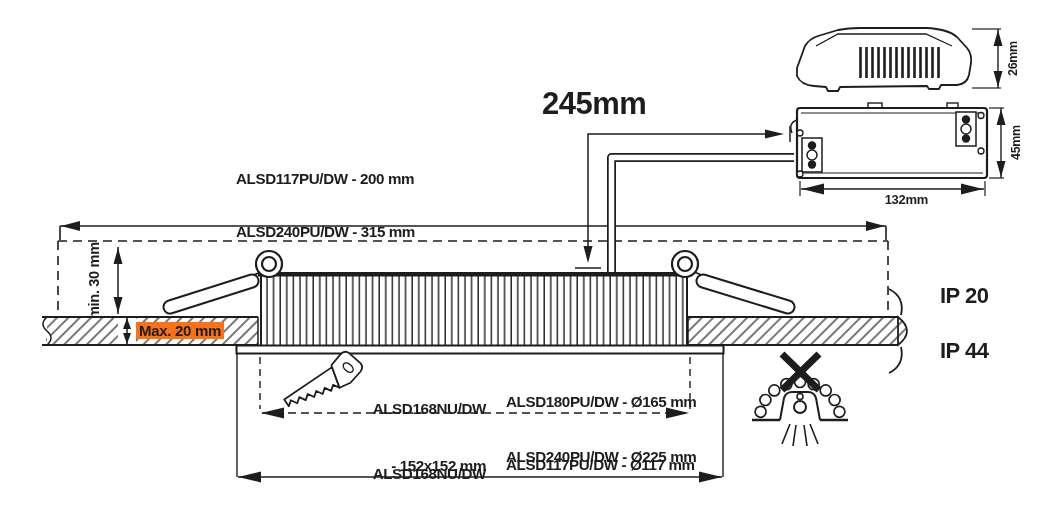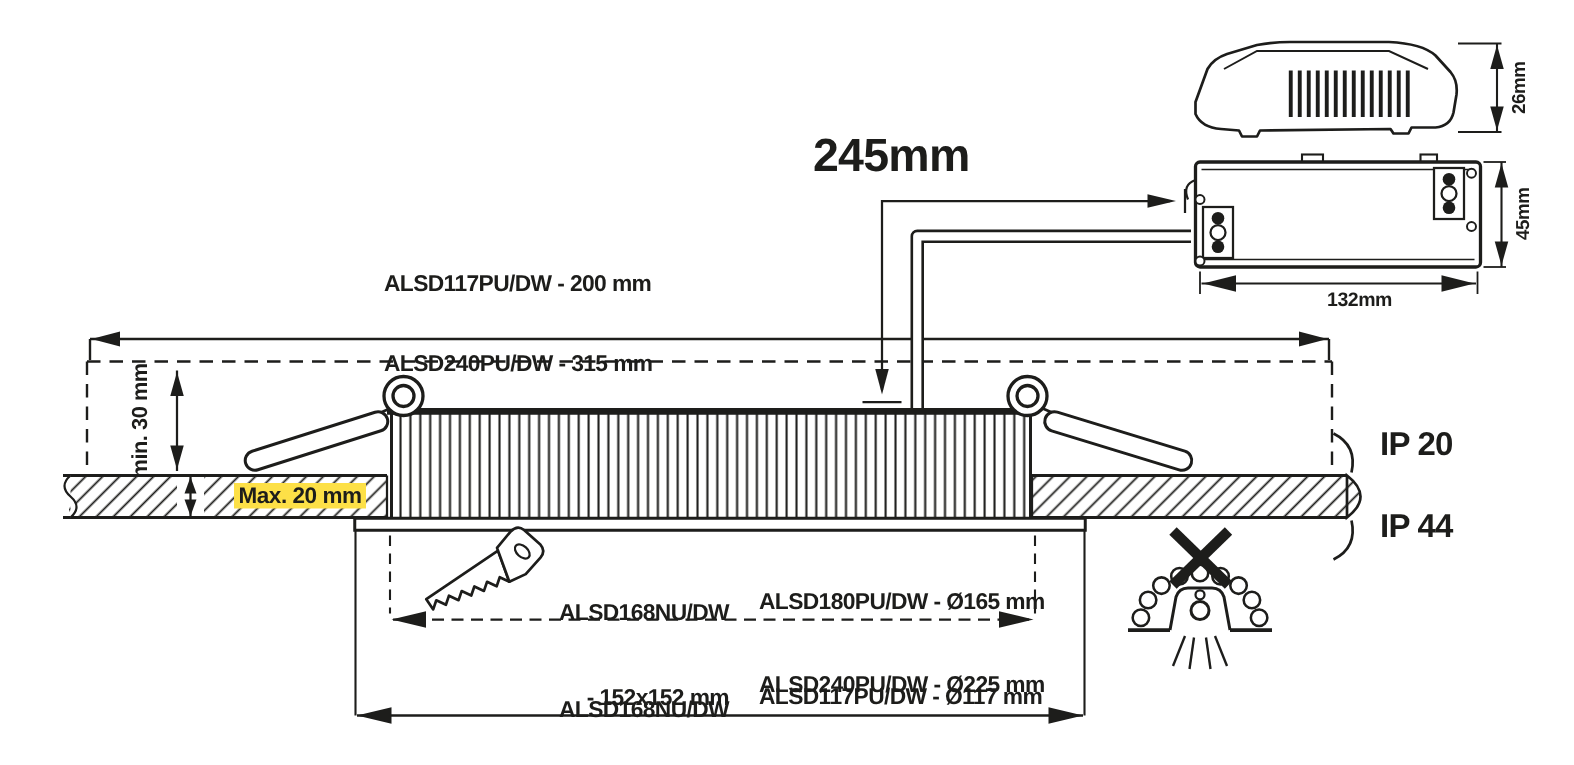--- a/index.html
+++ b/index.html
@@ -10,22 +10,22 @@
   #stage svg{position:absolute;left:0;top:0;}
   .lbl{position:absolute;font-weight:700;letter-spacing:-0.3px;white-space:pre;line-height:1.16;}
   .list{position:absolute;font-weight:700;font-size:15.2px;letter-spacing:-0.4px;line-height:17.8px;white-space:pre;}
   .center{text-align:right;}
   .vlabel{
     position:absolute;writing-mode:vertical-rl;transform:rotate(180deg);
     font-weight:700;display:flex;align-items:center;justify-content:center;
     letter-spacing:-0.3px;white-space:pre;
   }
   .big{font-size:31px;font-weight:600;letter-spacing:-0.5px;}
-  .ip{font-size:22px;font-weight:800;letter-spacing:-0.5px;}
-  .whitebg{background:#fde047;padding:0 3px;margin-left:20px;}
+  .ip{font-size:22px;font-weight:800;letter-spacing:-0.5px;margin-left:20px;}
+  .whitebg{background:#f97316;padding:0 3px;}
 </style>
 </head>
 <body>
 
 <div id="stage">
 
 <svg width="1049" height="510" viewBox="0 0 1049 510">
   <defs>
     <pattern id="hatch" width="8" height="8" patternUnits="userSpaceOnUse" patternTransform="rotate(45)">
       <line x1="1" y1="0" x2="1" y2="8" stroke="#1d1d1b" stroke-width="1.2"></line>
@@ -213,21 +213,21 @@
     <line x1="800" y1="181" x2="800" y2="196" stroke-width="1.2"></line>
     <line x1="985" y1="181" x2="985" y2="196" stroke-width="1.2"></line>
     <line x1="801" y1="189" x2="984" y2="189" stroke-width="1.4"></line>
     <polygon points="802,189 824,183.5 824,194.5" fill="#1d1d1b" stroke="none"></polygon>
     <polygon points="983,189 961,183.5 961,194.5" fill="#1d1d1b" stroke="none"></polygon>
   </g>
 </svg>
 
   <div class="lbl big" style="left:542px;top:86px;">245mm</div>
 
-  <div class="list" style="left:236px;top:145px;margin-left:20px;">
+  <div class="list" style="left:236px;top:134px;">
     <div>ALSD117PU/DW - 200 mm</div>
     <div>ALSD240PU/DW - 315 mm</div>
   </div>
 
   <div class="vlabel" style="left:84px;top:243px;height:76px;width:20px;font-size:14.5px;">min. 30 mm</div>
 
   <div class="lbl whitebg" style="left:136px;top:322px;font-size:15px;">Max. 20 mm</div>
 
   <div class="lbl ip" style="left:920px;top:283px;">IP 20</div>
   <div class="lbl ip" style="left:920px;top:338px;">IP 44</div>

